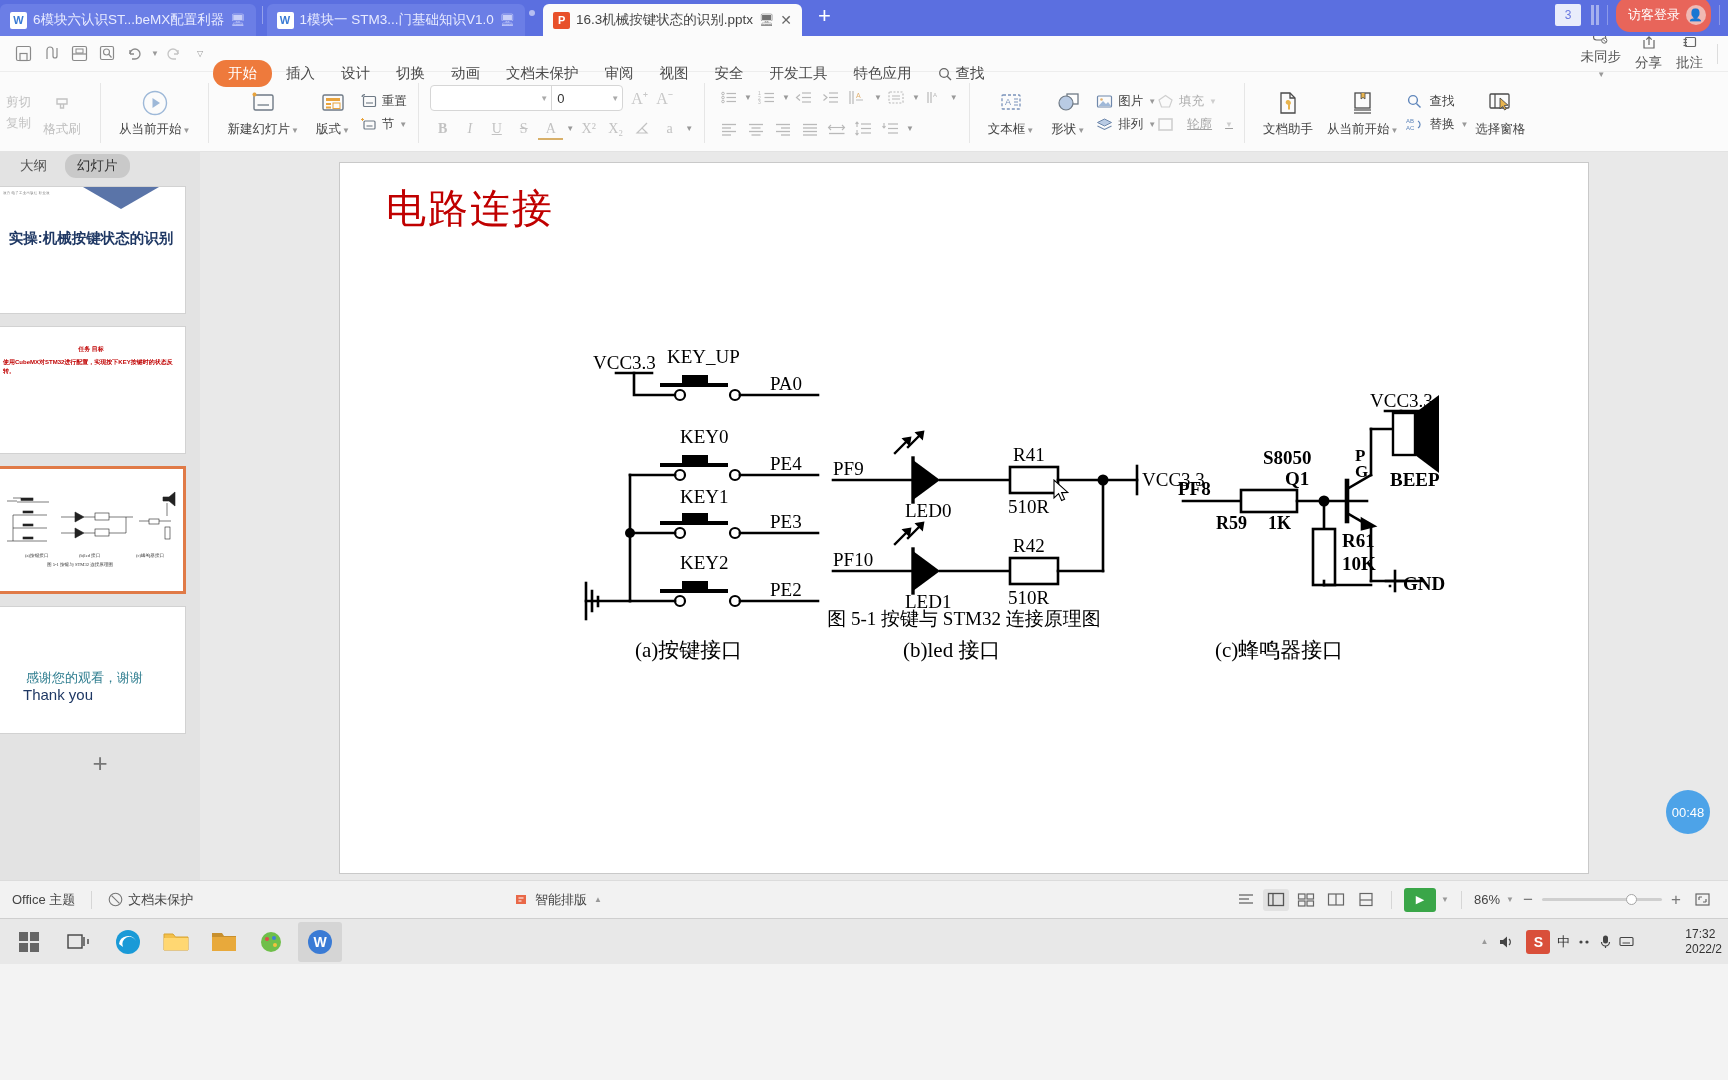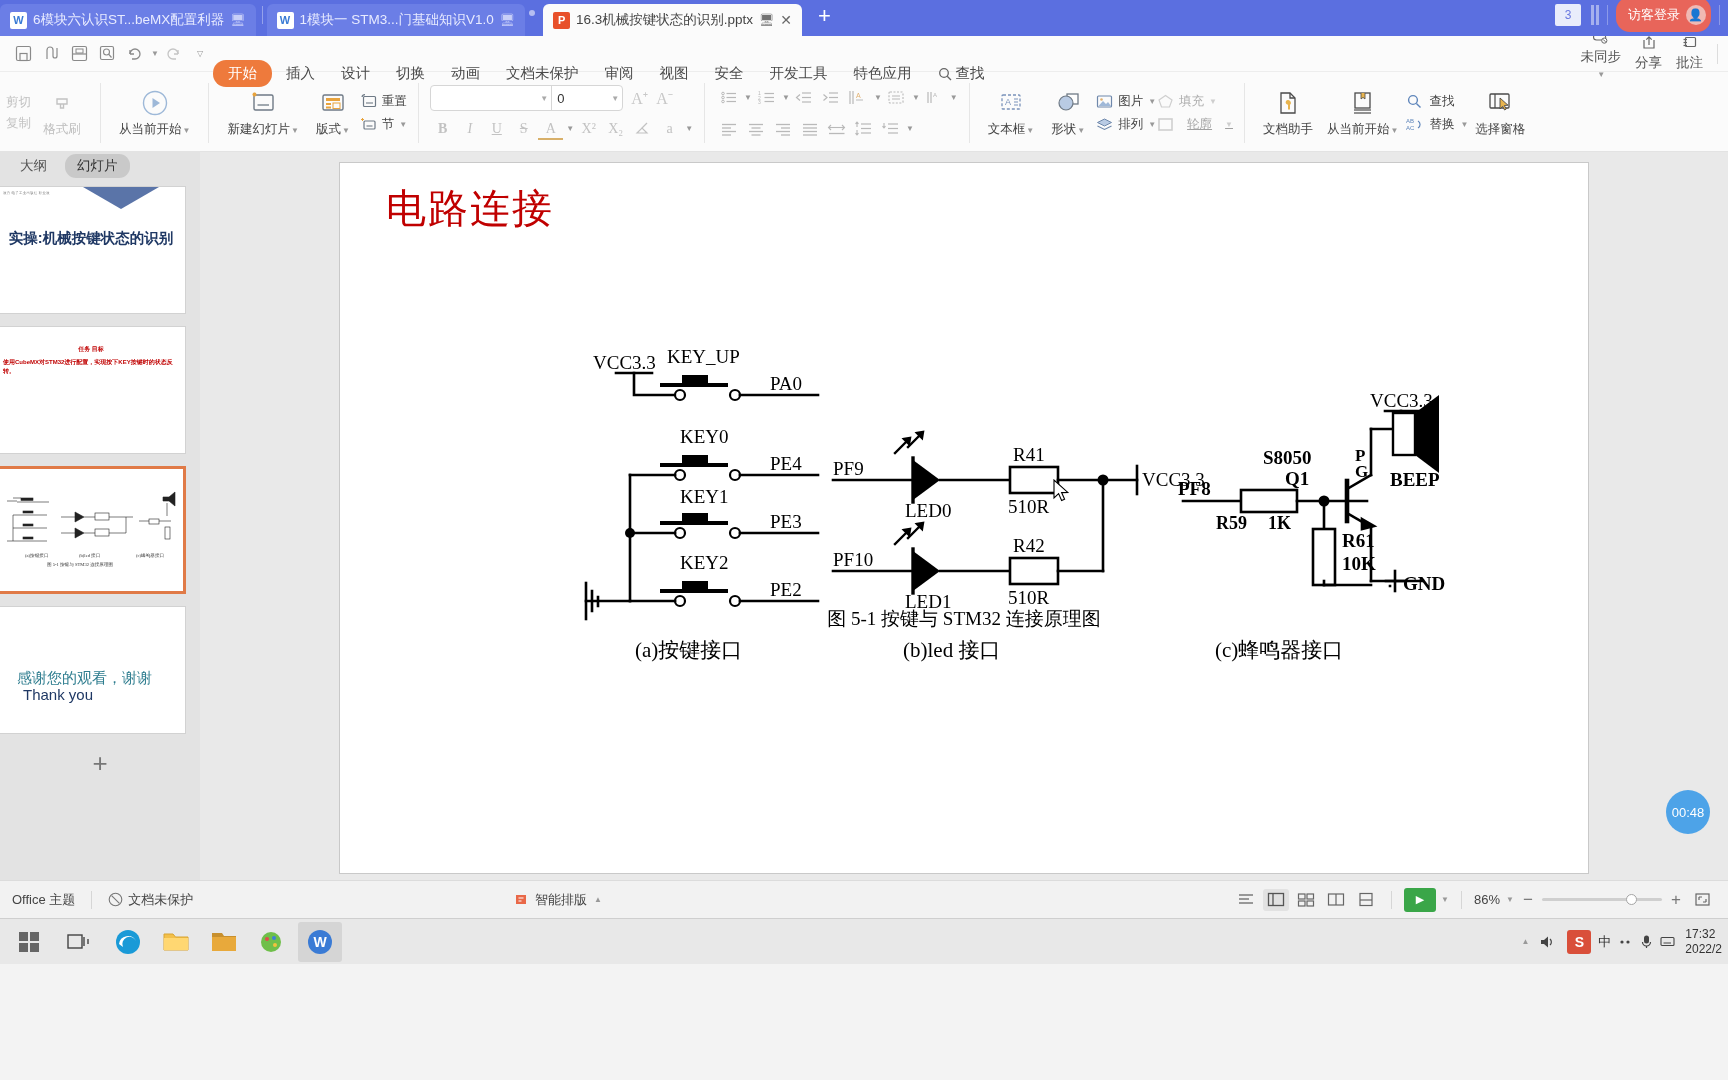--- a/index.html
+++ b/index.html
@@ -128,21 +128,21 @@
     border-left:38px solid transparent; border-right:38px solid transparent;
     border-top:22px solid #5a74a8; }
   .t1-title {
     position:absolute; top:42px; left:0; right:0; text-align:center;
     font-size:14.5px; font-weight:bold; color:#1f3864; line-height:1.25;
   }
   .t2-h { position:absolute; top:18px; left:0; right:0; text-align:center;
     font-size:6px; font-weight:bold; color:#c00000; }
   .t2-b { position:absolute; top:31px; left:6px; right:6px;
     font-size:6px; color:#c00000; font-weight:bold; line-height:1.55; }
-  .t4-a { position:absolute; top:62px; left:20px; font-size:15px; color:#2e7d8f; }
+  .t4-a { position:absolute; top:62px; left:29px; font-size:13px; color:#2e7d8f; }
   .t4-b { position:absolute; top:79px; left:26px; font-size:15px; color:#1f3864; }
   .thumb-mini-svg { position:absolute; top:14px; left:0; }
   .add-slide {
     height:46px; display:flex; align-items:center; justify-content:center;
     font-size:26px; color:#777; font-weight:300;
   }
 
   
   .canvas-area { flex:1; display:flex; align-items:flex-start; justify-content:center;
      padding-top:10px; position:relative; }
@@ -188,21 +188,21 @@
     height:46px; background:#e8e8e8; display:flex; align-items:center;
     padding:0 6px; gap:4px; border-top:1px solid #cfcfcf;
   }
   .tb-icon { width:46px;height:42px;display:flex;align-items:center;justify-content:center; }
   .tb-app {
     width:44px;height:40px;display:flex;align-items:center;justify-content:center;
     border-radius:3px;
   }
   .tb-app.active { background:#d5d5d5; }
   .tb-right { margin-left:auto; display:flex; align-items:center; gap:10px; font-size:12px; color:#333;}
-  .clock { text-align:left; line-height:1.25; font-size:12px;}
+  .clock { text-align:left; line-height:1.25; font-size:12px;margin-left:41px;}
   .ime { display:flex; align-items:center; gap:7px; font-size:13px; color:#333;}
   .wps-s { width:24px;height:24px;background:#d94f3a;color:#fff;border-radius:3px;
     display:flex;align-items:center;justify-content:center;font-size:14px;font-weight:bold;}
 </style>
 </head>
 <body>
 
 <div class="tabbar">
   <div class="tab">
     <span class="ticon w">W</span>

